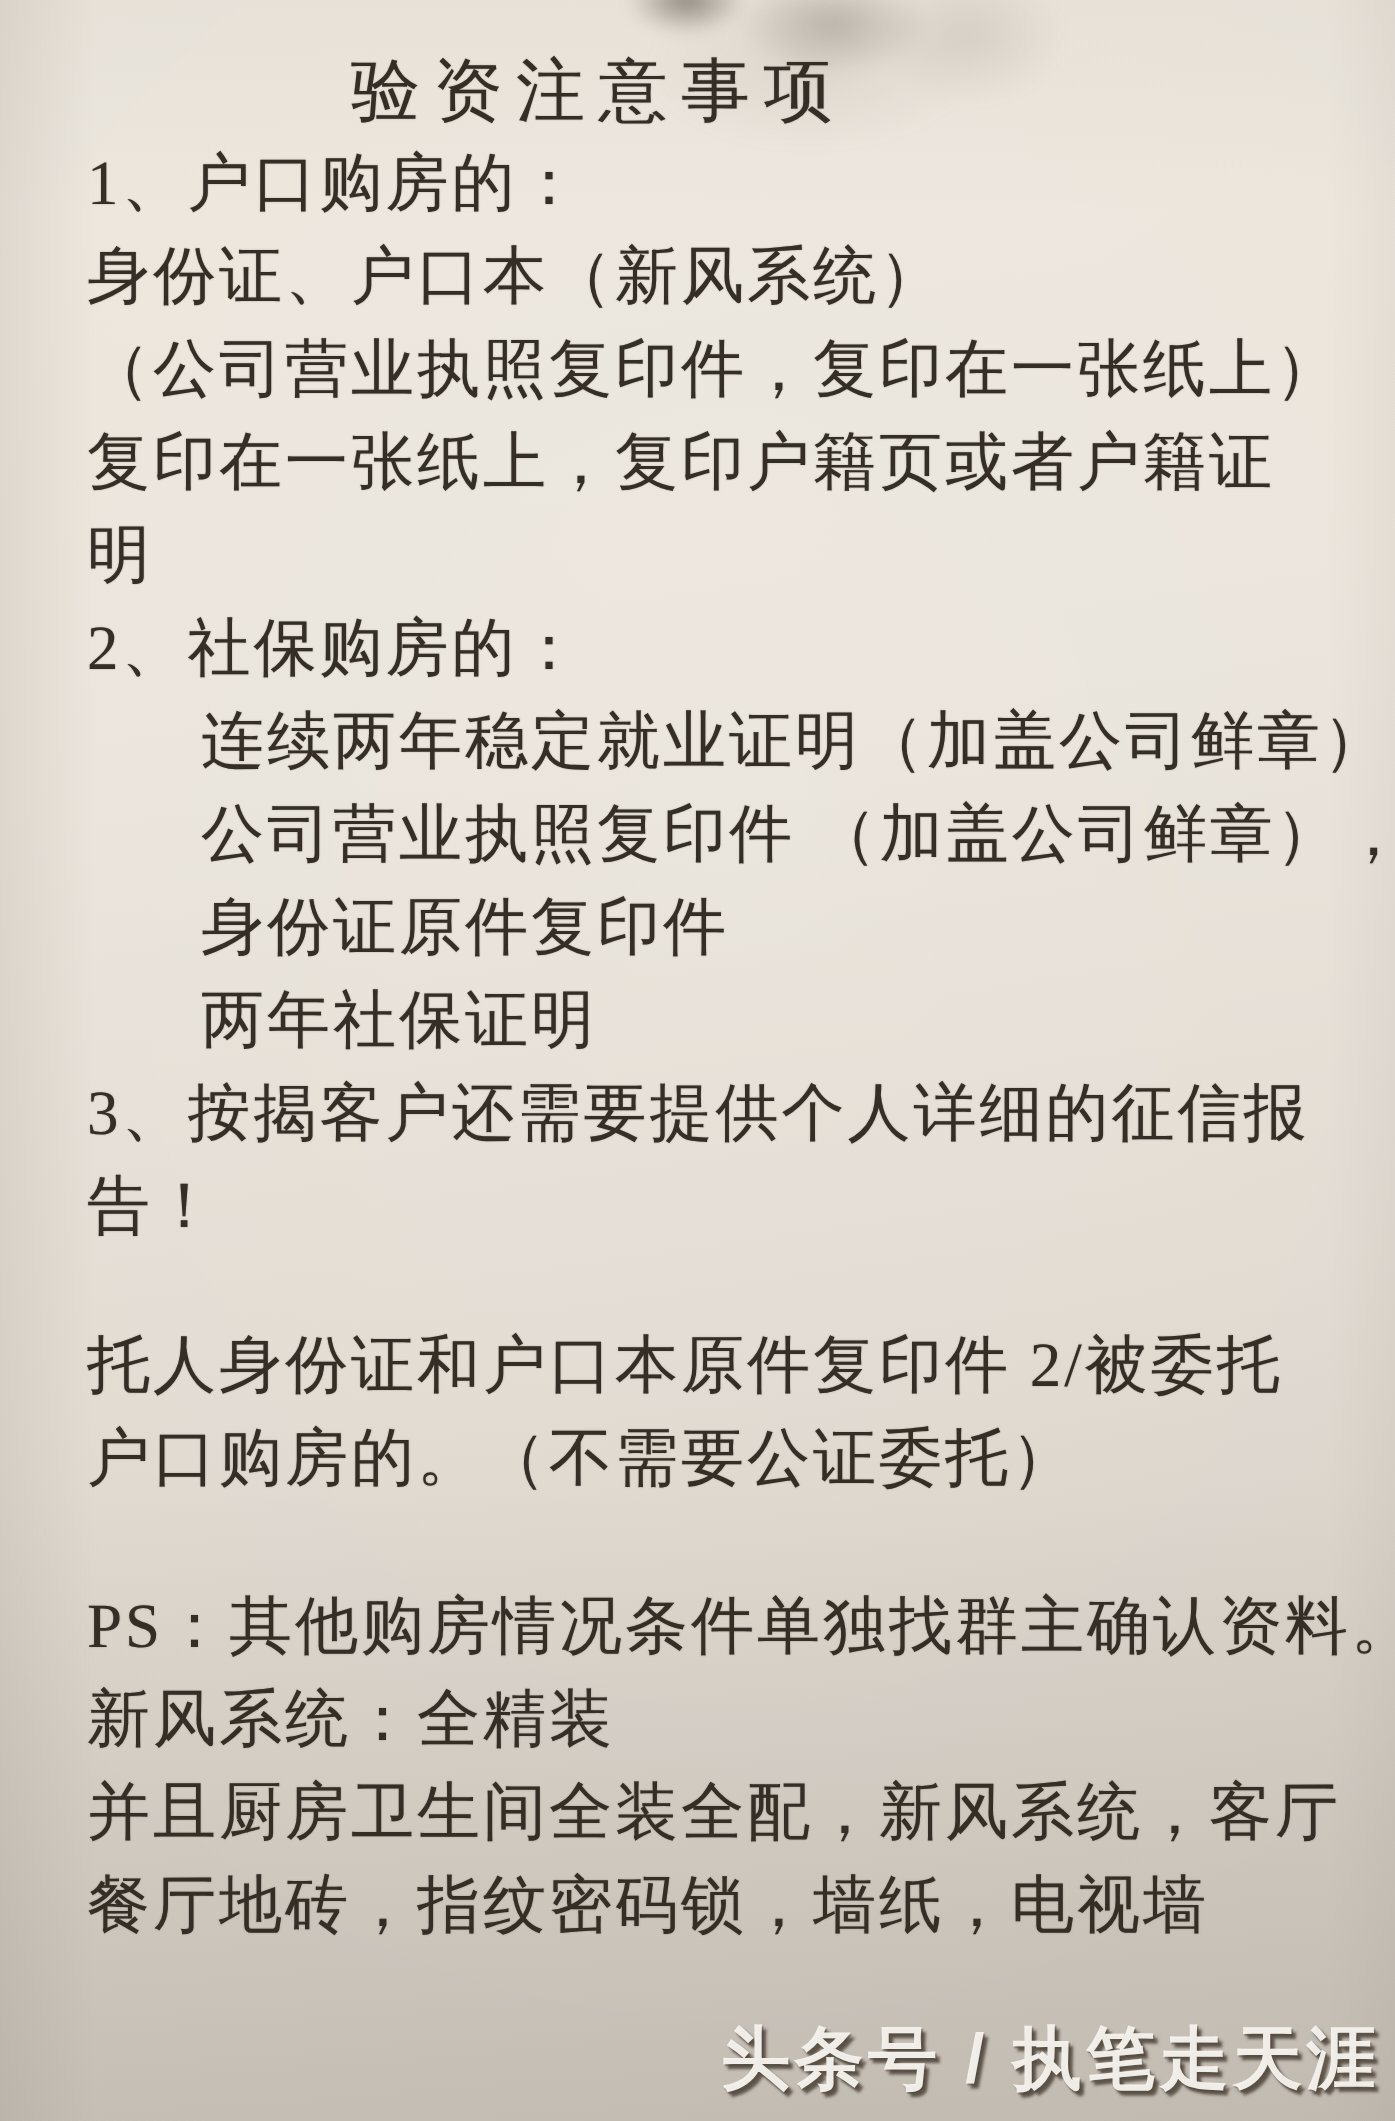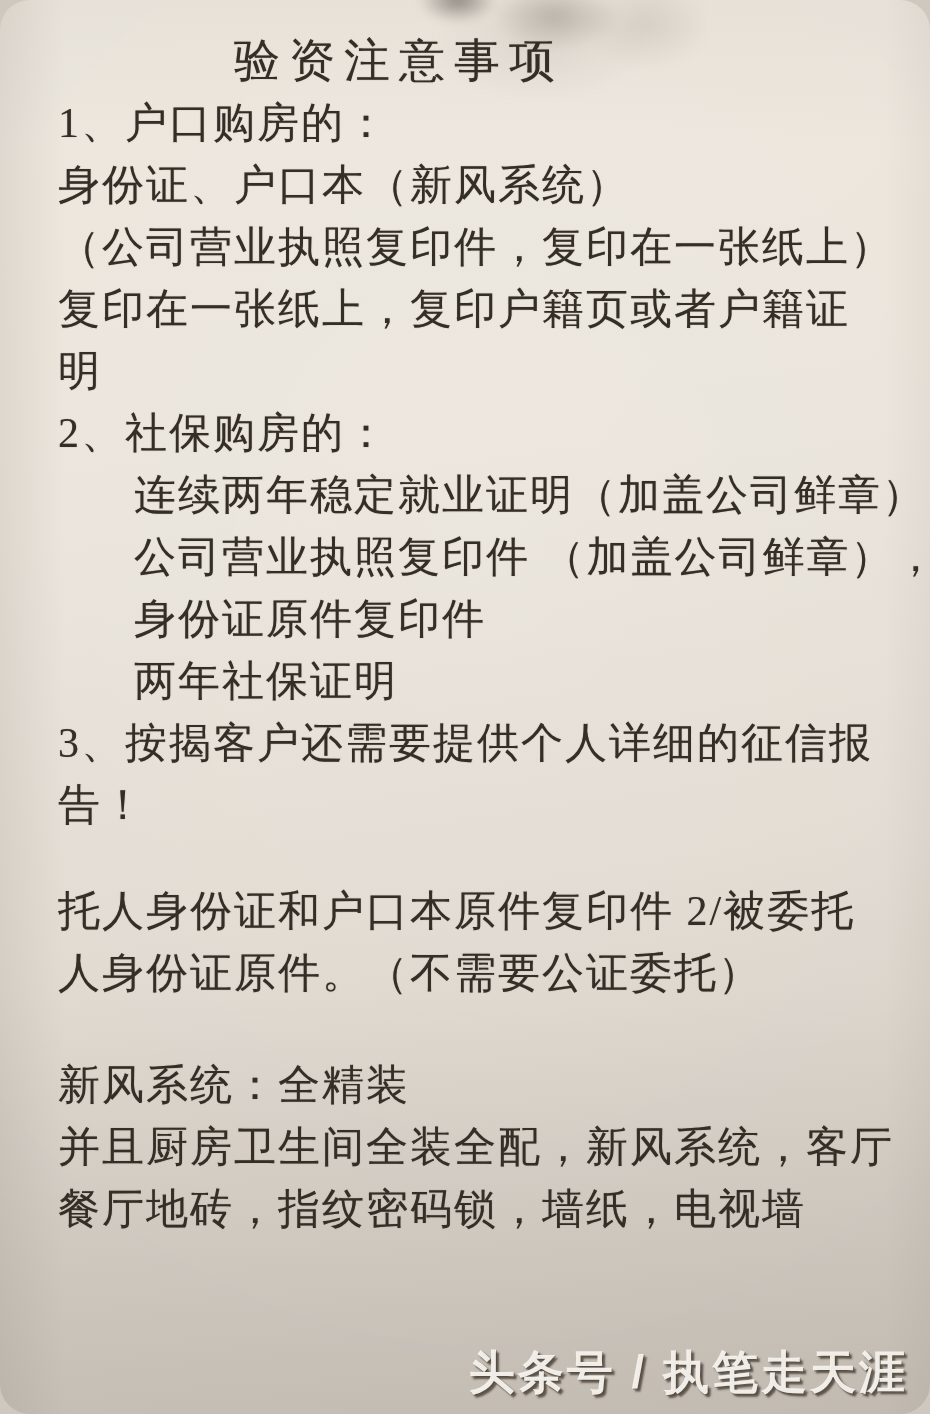--- a/index.html
+++ b/index.html
@@ -13,21 +13,20 @@
     position: relative;
     width: 930px;
     height: 1414px;
     overflow: hidden;
     background: linear-gradient(172deg,
       #ede7de 0%,
       #eae4db 35%,
       #e2dbd2 62%,
       #d6cfc6 82%,
       #ccc5bc 100%);
-    border-radius: 30px;
   }
 
   
   .vignette {
     position: absolute;
     inset: 0;
     pointer-events: none;
     background:
       linear-gradient(to right, rgba(96,88,78,0.10), rgba(96,88,78,0.0) 7%),
       linear-gradient(to left, rgba(96,88,78,0.06), rgba(96,88,78,0.0) 5%),
@@ -75,21 +74,21 @@
 
   .indent-1 {
     margin-left: 76px;
   }
 
   .gap-1 { height: 44px; }
   .gap-2 { height: 50px; }
 
   .watermark {
     position: absolute;
-    right: 22px;
+    right: 10px;
     bottom: 10px;
     font-size: 46px;
     letter-spacing: 3px;
     white-space: nowrap;
     color: rgba(246,243,237,0.96);
     text-shadow: 3px 3px 2px rgba(78,68,58,0.85), 1px 1px 1px rgba(78,68,58,0.6);
     font-family: "Liberation Sans", "DejaVu Sans", sans-serif;
     font-weight: bold;
   }
 </style>
@@ -112,23 +111,24 @@
     <div class="line indent-1">连续两年稳定就业证明（加盖公司鲜章），</div>
     <div class="line indent-1">公司营业执照复印件 （加盖公司鲜章），</div>
     <div class="line indent-1">身份证原件复印件</div>
     <div class="line indent-1">两年社保证明</div>
     <div class="line">3、按揭客户还需要提供个人详细的征信报</div>
     <div class="line">告！</div>
 
     <div class="gap-1"></div>
 
     <div class="line">托人身份证和户口本原件复印件 2/被委托</div>
-    <div class="line">人身份证原件。（不需要公证委托）</div>
+    <div class="line">户口购房的。（不需要公证委托）</div>
 
     <div class="gap-2"></div>
 
+    <div class="line">PS：其他购房情况条件单独找群主确认资料。</div>
     <div class="line">新风系统：全精装</div>
     <div class="line">并且厨房卫生间全装全配，新风系统，客厅</div>
     <div class="line">餐厅地砖，指纹密码锁，墙纸，电视墙</div>
   </div>
 
   <div class="watermark">头条号 / 执笔走天涯</div>
 </div>
 
 </body></html>

